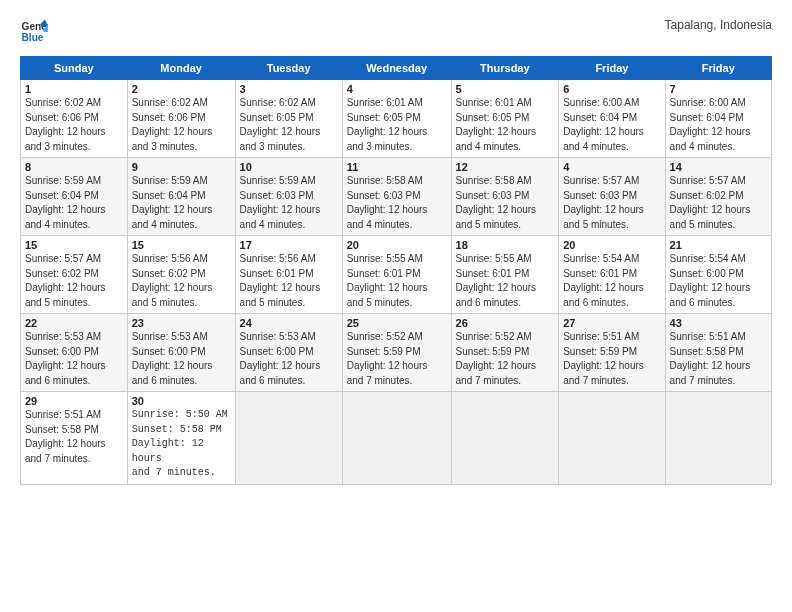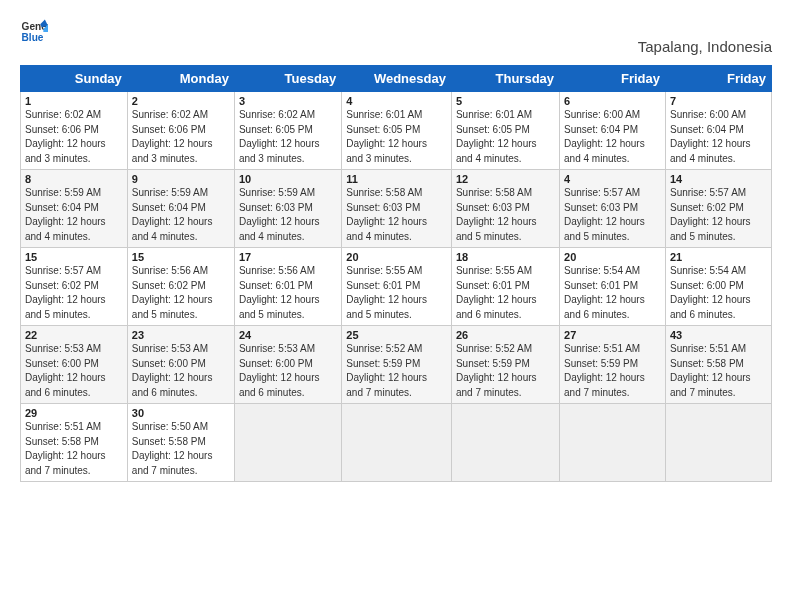--- a/index.html
+++ b/index.html
@@ -34,35 +34,35 @@
     .title-block {
       text-align: right;
     }
     .month-title {
       font-size: 32px;
       font-weight: bold;
       color: #222;
       line-height: 1.1;
     }
     .location-title {
-      font-size: 15px;
+      font-size: 12px;
       color: #444;
-      margin-top: 20px;
+      margin-top: 0;
     }
     .calendar-table {
       width: 100%;
       border-collapse: collapse;
       font-size: 8.5px;
     }
     .calendar-table th {
       background: #1565C0;
       color: #fff;
-      text-align: right;
+      text-align: center;
       padding: 5px 5px;
-      font-size: 13px;
+      font-size: 11px;
       font-weight: bold;
       border: 1px solid #1565C0;
     }
     .calendar-table td {
       border: 1px solid #ccc;
       vertical-align: top;
       padding: 3px 4px;
       width: 113px;
       min-height: 72px;
       height: 72px;
@@ -325,21 +325,21 @@
         <tr>
           <td>
             <span class="day-num">29</span>
             <div class="day-info" style="white-space: pre-line;">Sunrise: 5:51 AM
 Sunset: 5:58 PM
 Daylight: 12 hours
 and 7 minutes.</div>
           </td>
           <td>
             <span class="day-num">30</span>
-            <div class="day-info" style="white-space: pre-line;">Sunrise: 5:50 AM
+            <div class="day-info" style="white-space: pre-line; font-family: Liberation Mono, monospace;">Sunrise: 5:50 AM
 Sunset: 5:58 PM
 Daylight: 12 hours
 and 7 minutes.</div>
           </td>
           <td class="empty-cell"></td>
           <td class="empty-cell"></td>
           <td class="empty-cell"></td>
           <td class="empty-cell"></td>
           <td class="empty-cell"></td>
         </tr>

